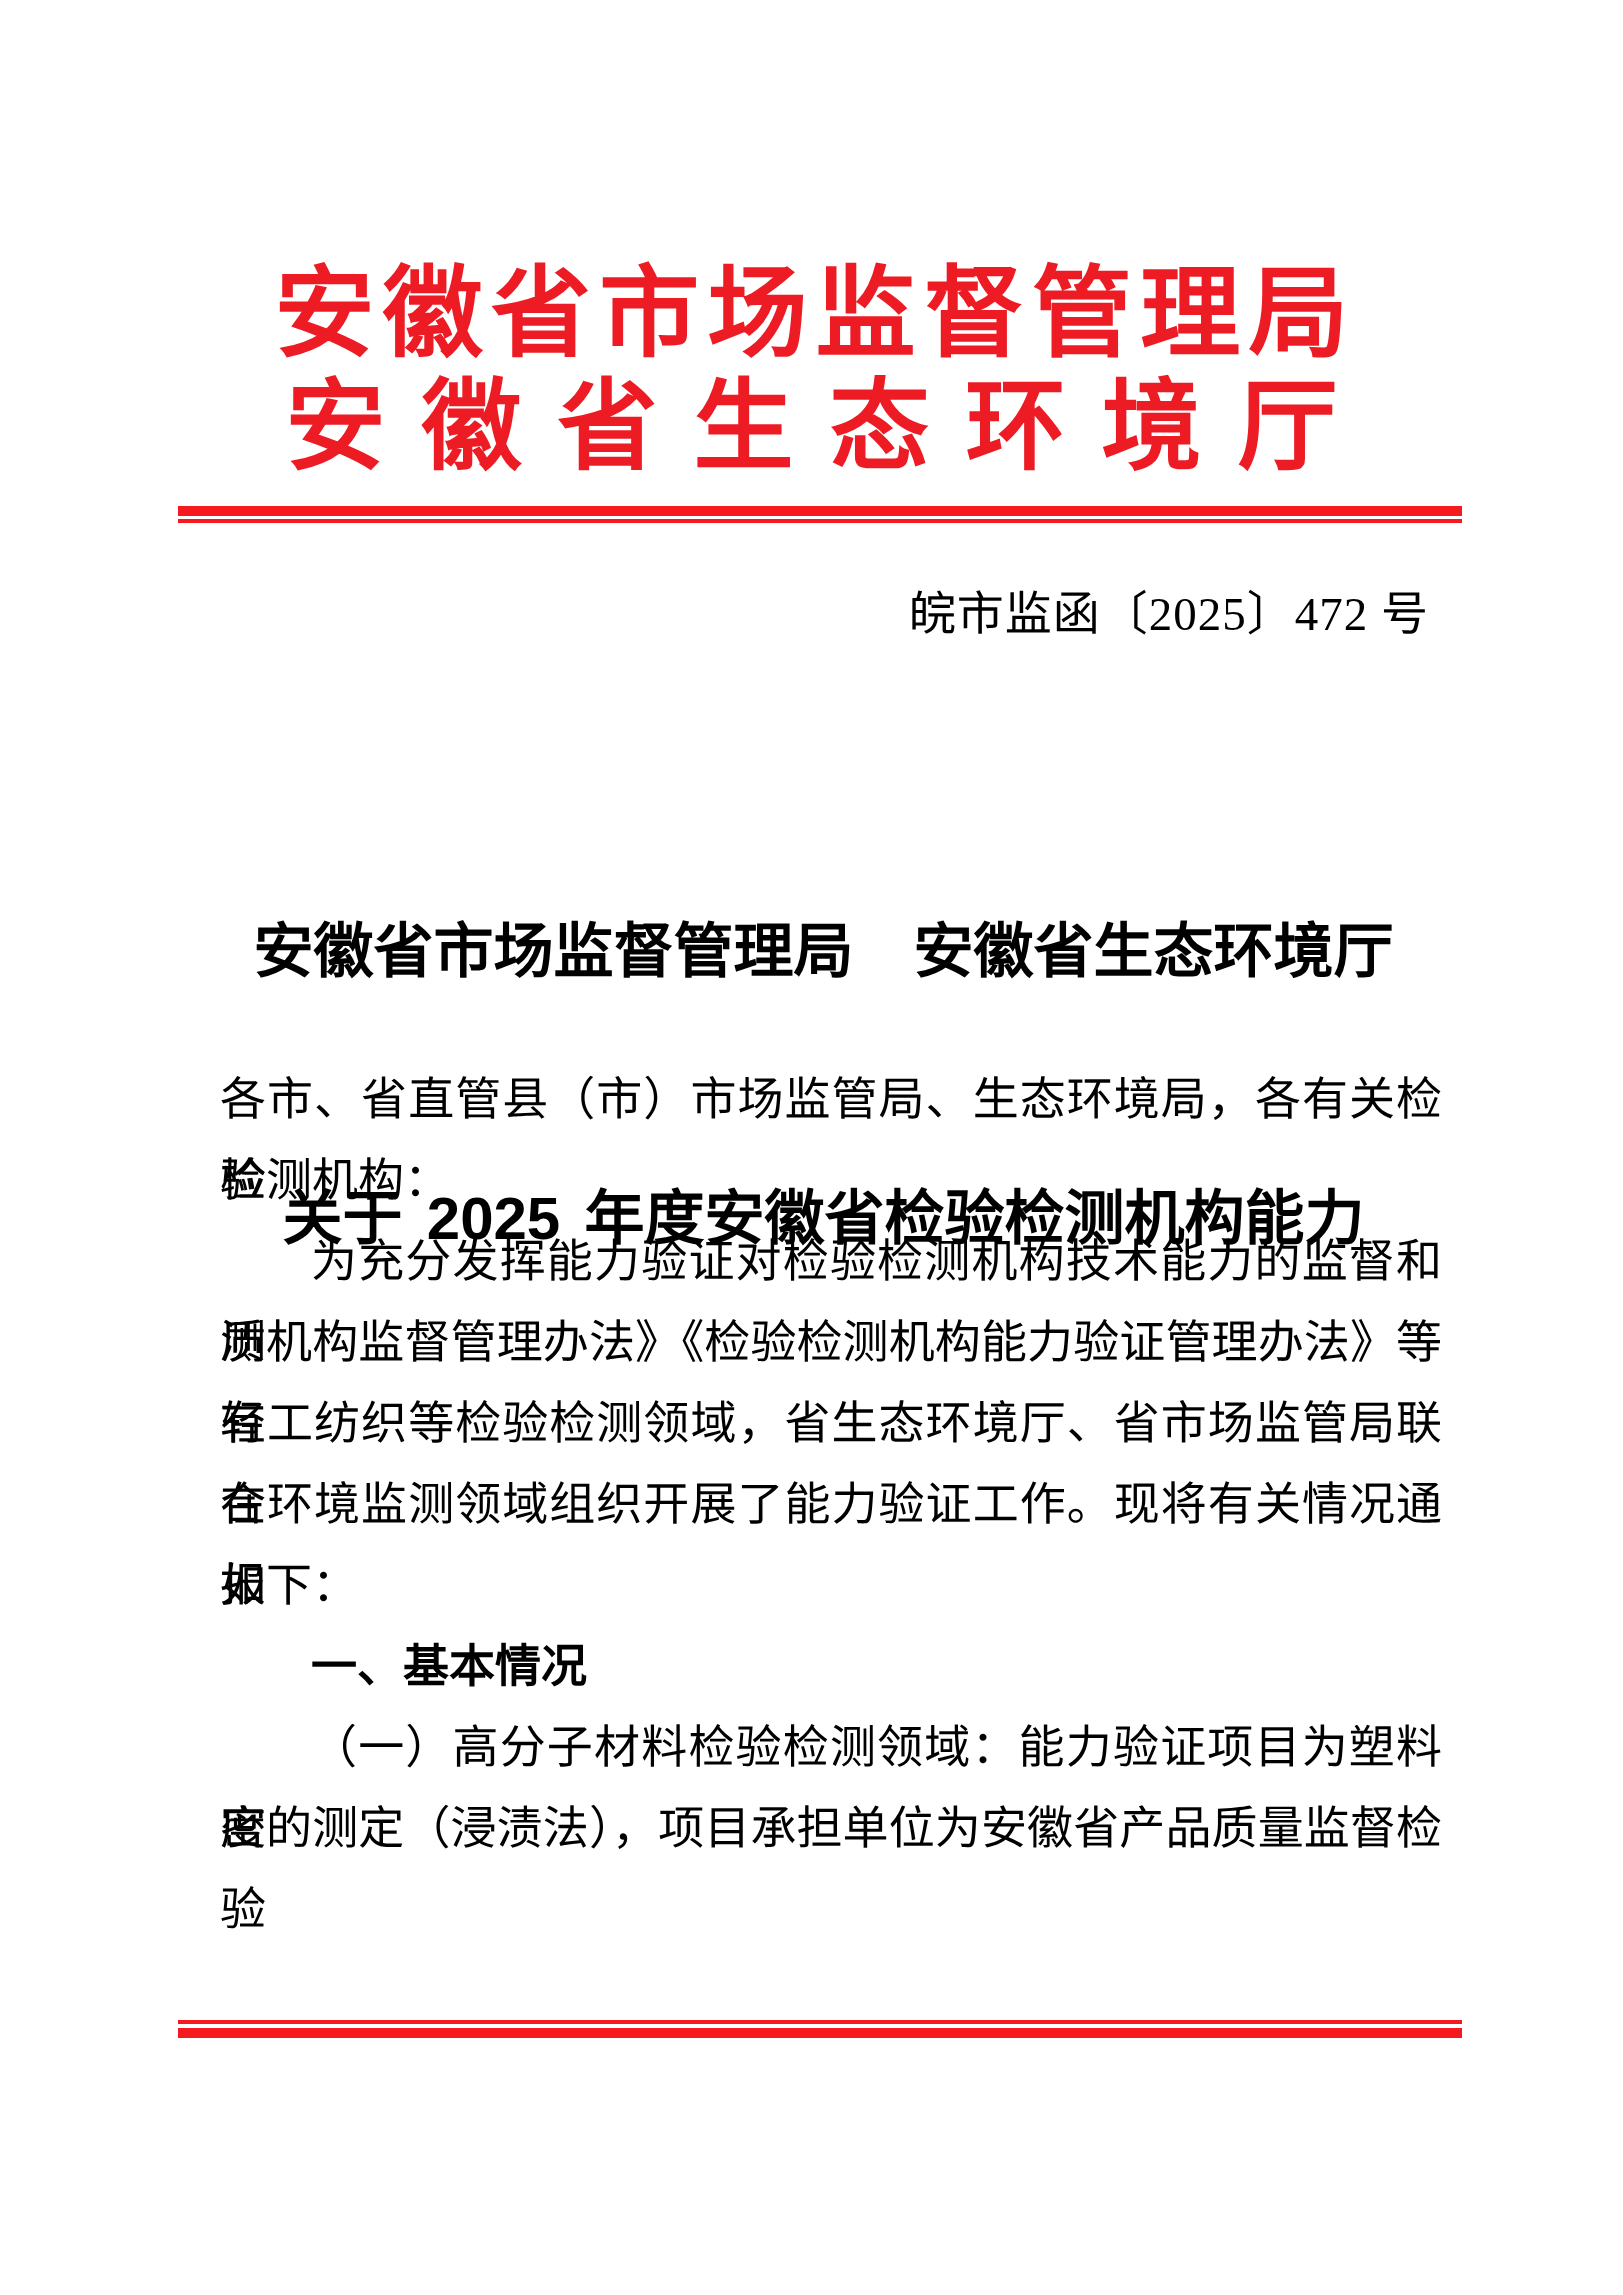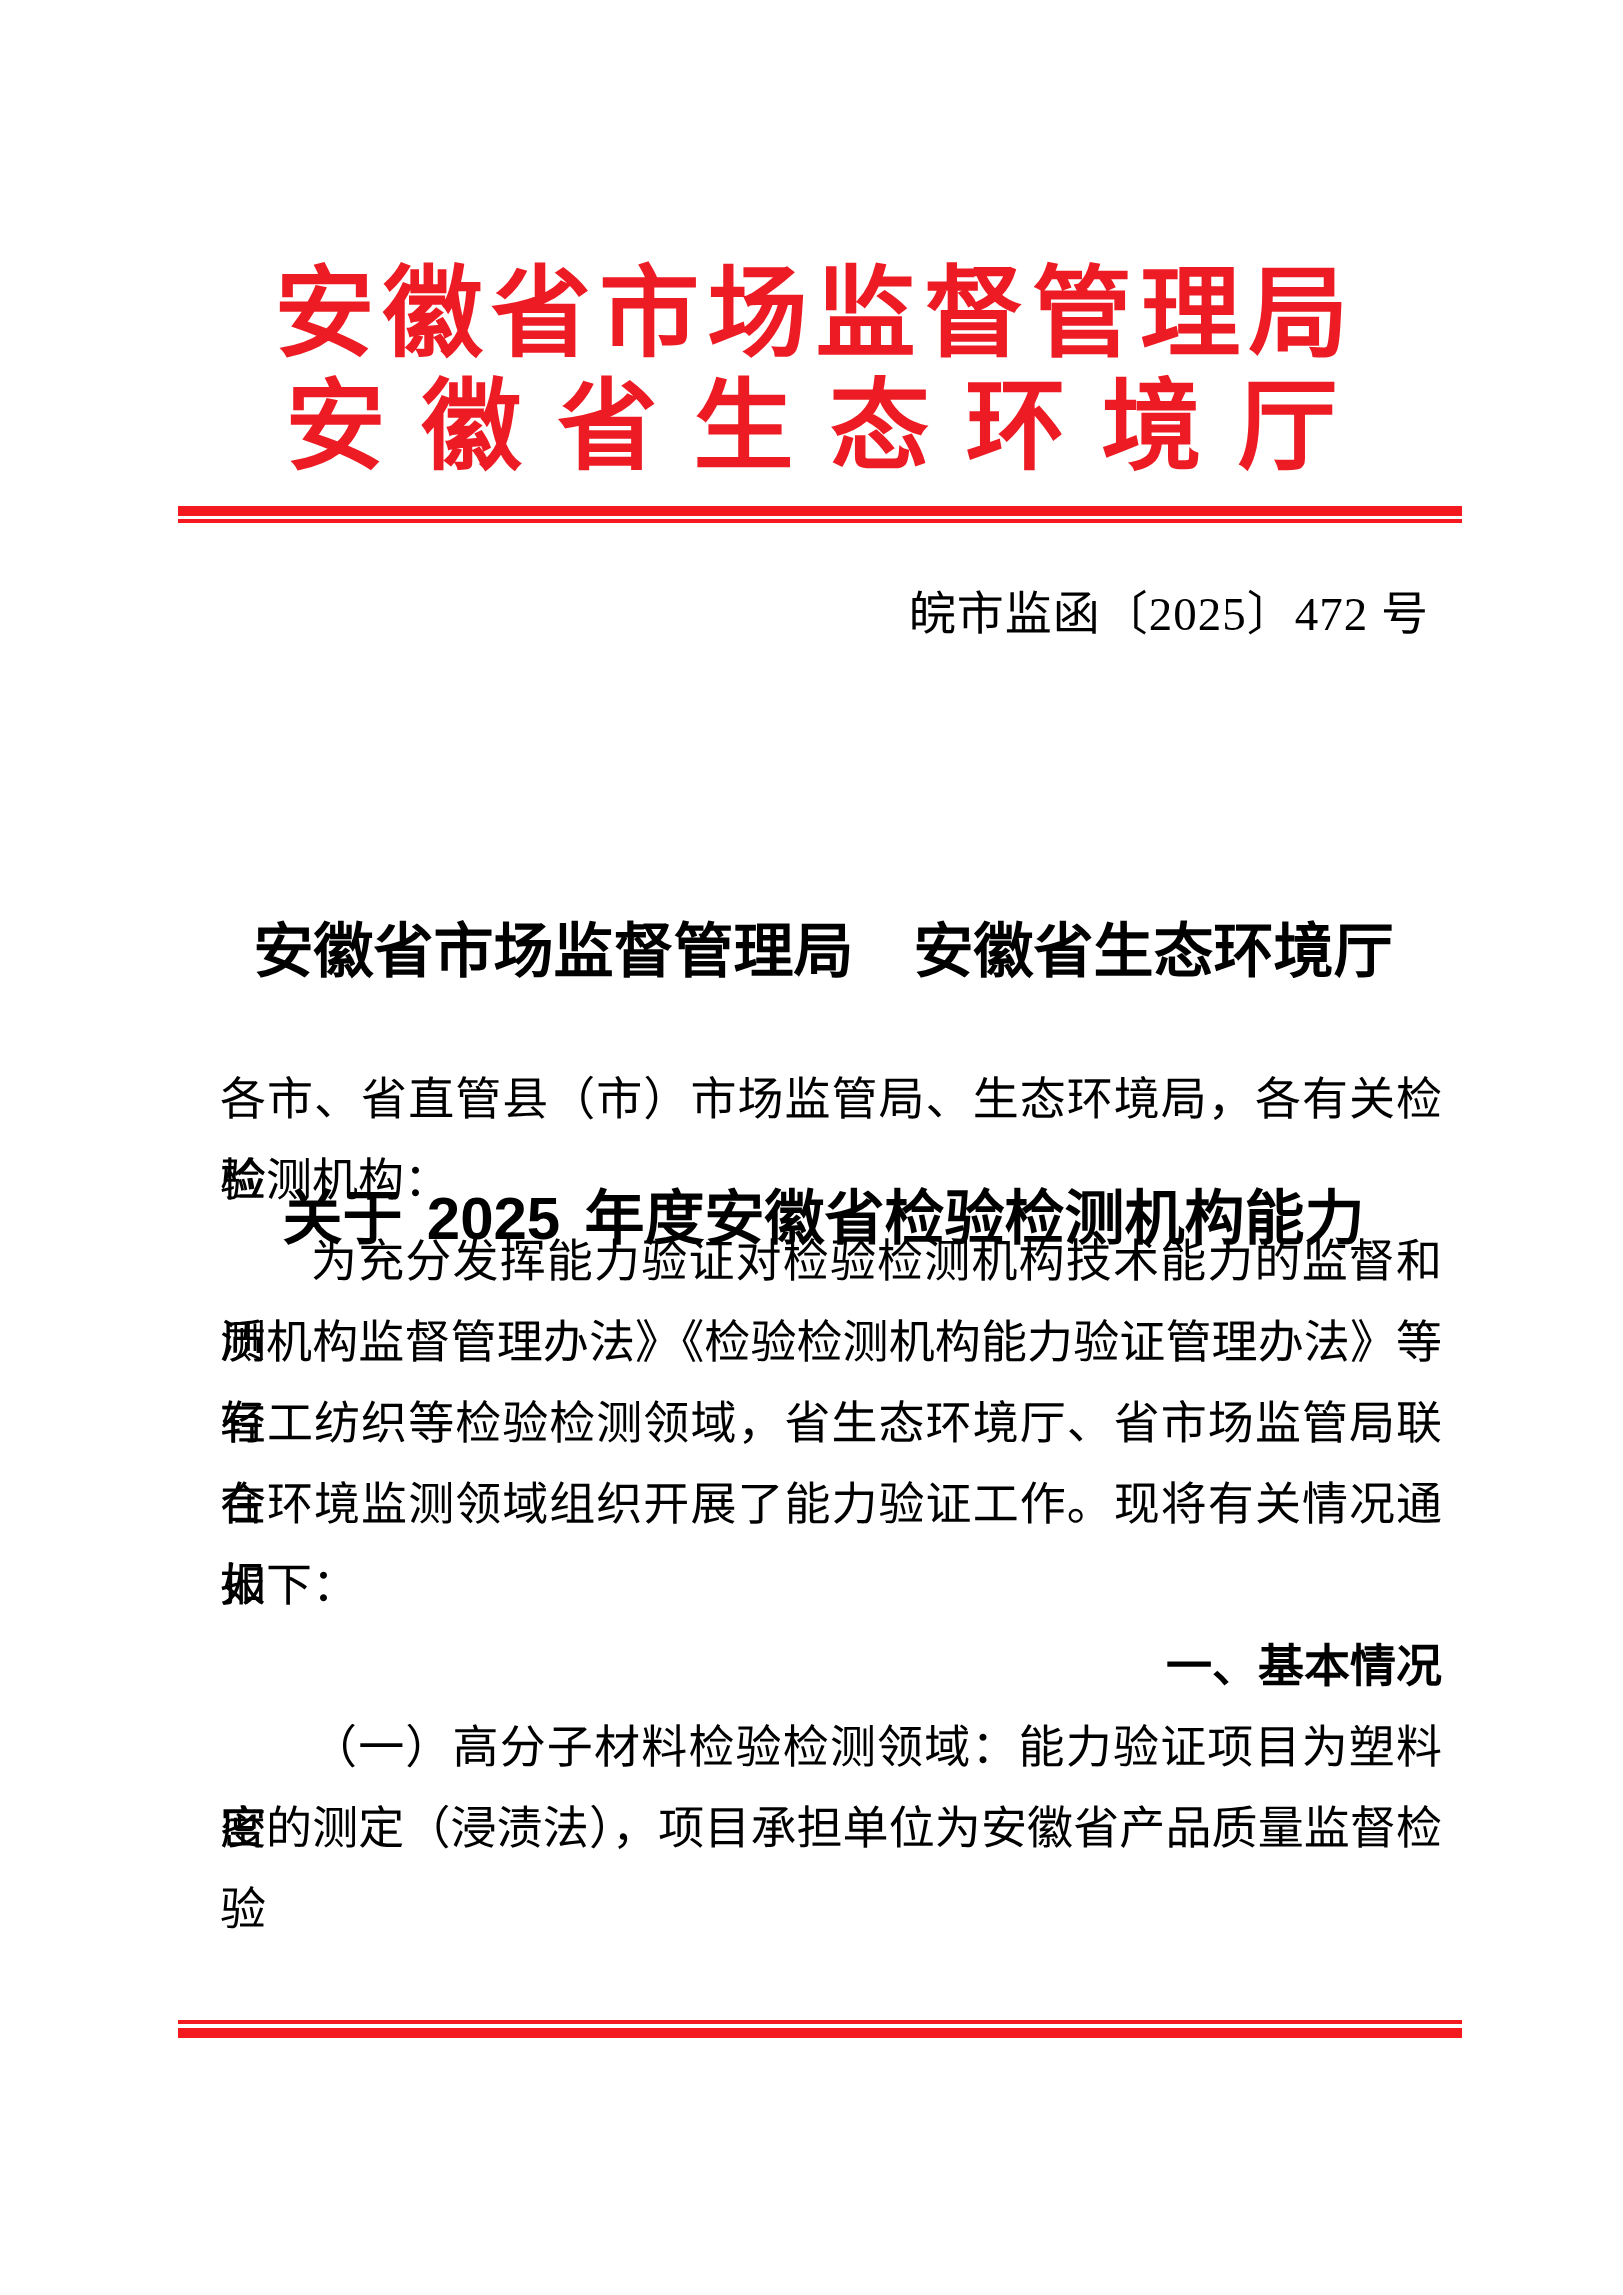--- a/index.html
+++ b/index.html
@@ -81,21 +81,20 @@
   .body-line { height: 81px; }
   .body-line.fill {
     white-space: normal;
     text-align: justify;
     text-align-last: justify;
   }
   .body-line.indent { text-indent: 91px; }
   .body-line.heading {
     font-family: "Liberation Sans", "DejaVu Sans", sans-serif;
     font-weight: 700;
-    text-align: right;
   }
 </style>
 </head>
 <body>
 
 <div class="page">
 
   <div class="letterhead">
     <div class="lh-line lh-line-1">安徽省市场监督管理局</div>
     <div class="lh-line lh-line-2">安徽省生态环境厅</div>

